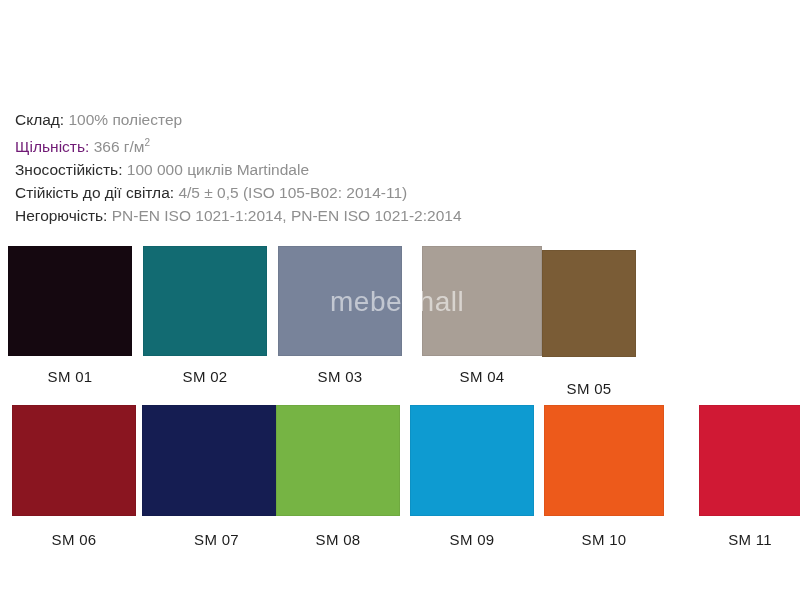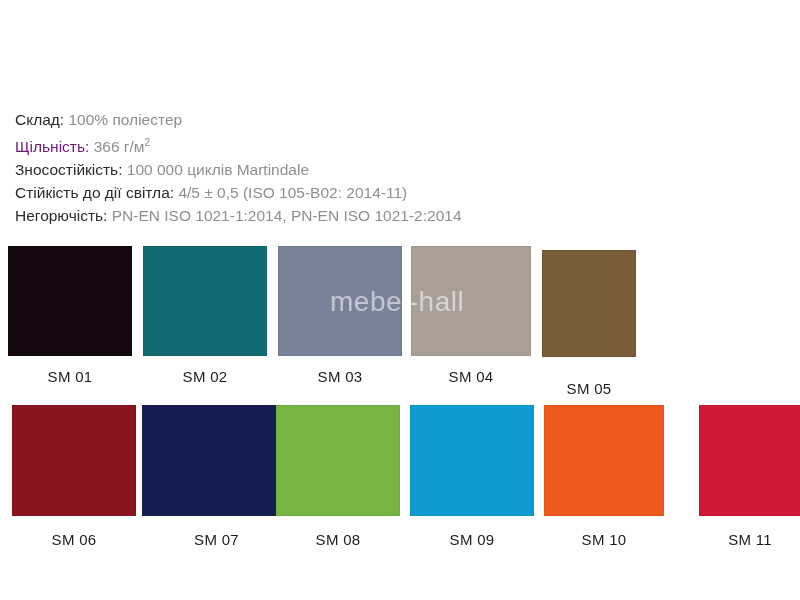--- a/index.html
+++ b/index.html
@@ -65,21 +65,21 @@
     white-space:nowrap;
     letter-spacing:0.3px;
   }
 
   
   #row1 .cell { height:110px; top:0; }
   #row1 .cell-label { top:122px; }
   .c1 { left:8px;   width:124px; }
   .c2 { left:143px; width:124px; }
   .c3 { left:278px; width:124px; }
-  .c4 { left:411px; width:120px; }
+  .c4 { left:422px; width:120px; }
   .c5 { left:542px; width:94px; top:4px !important; height:107px !important; }
   #row1 .c5 .cell-label { top:130px; }
 
   
   #row2 .cell { height:111px; top:0; }
   #row2 .cell-label { top:126px; }
   .d1 { left:12px;   width:124px; }
   .d2 { left:142px; width:149px; }
   .d3 { left:276px; width:124px; }
   .d4 { left:410px; width:124px; }

